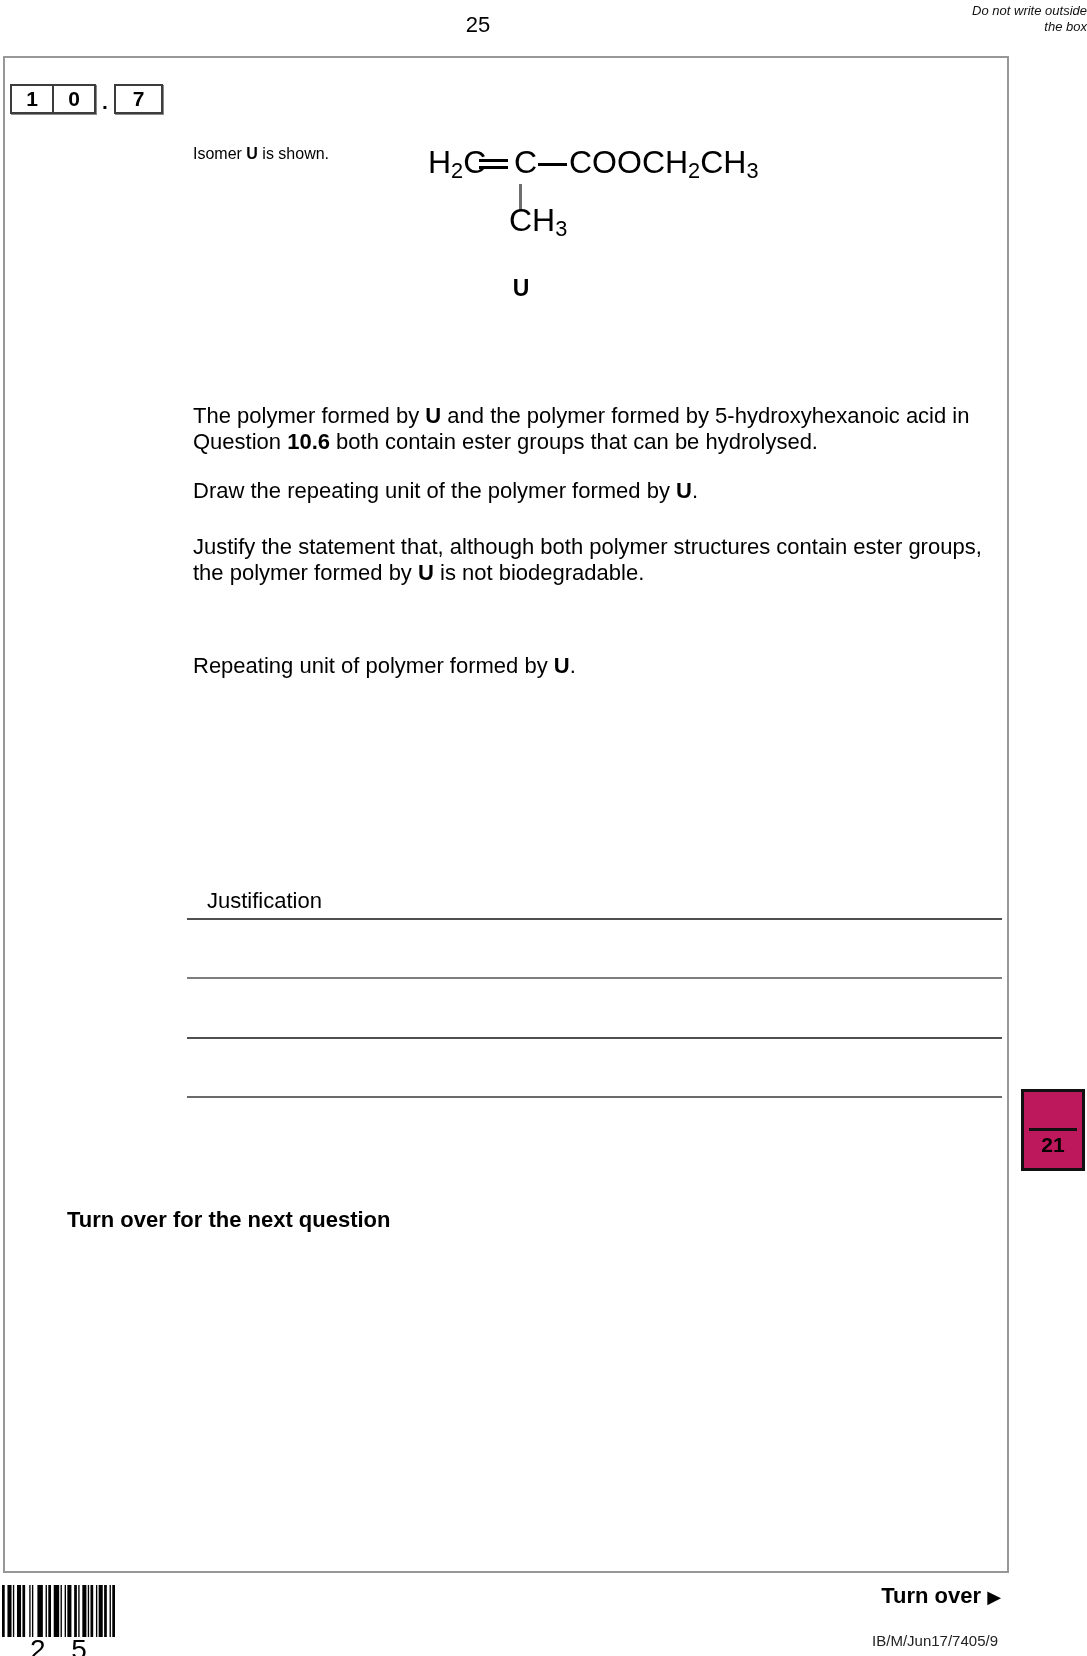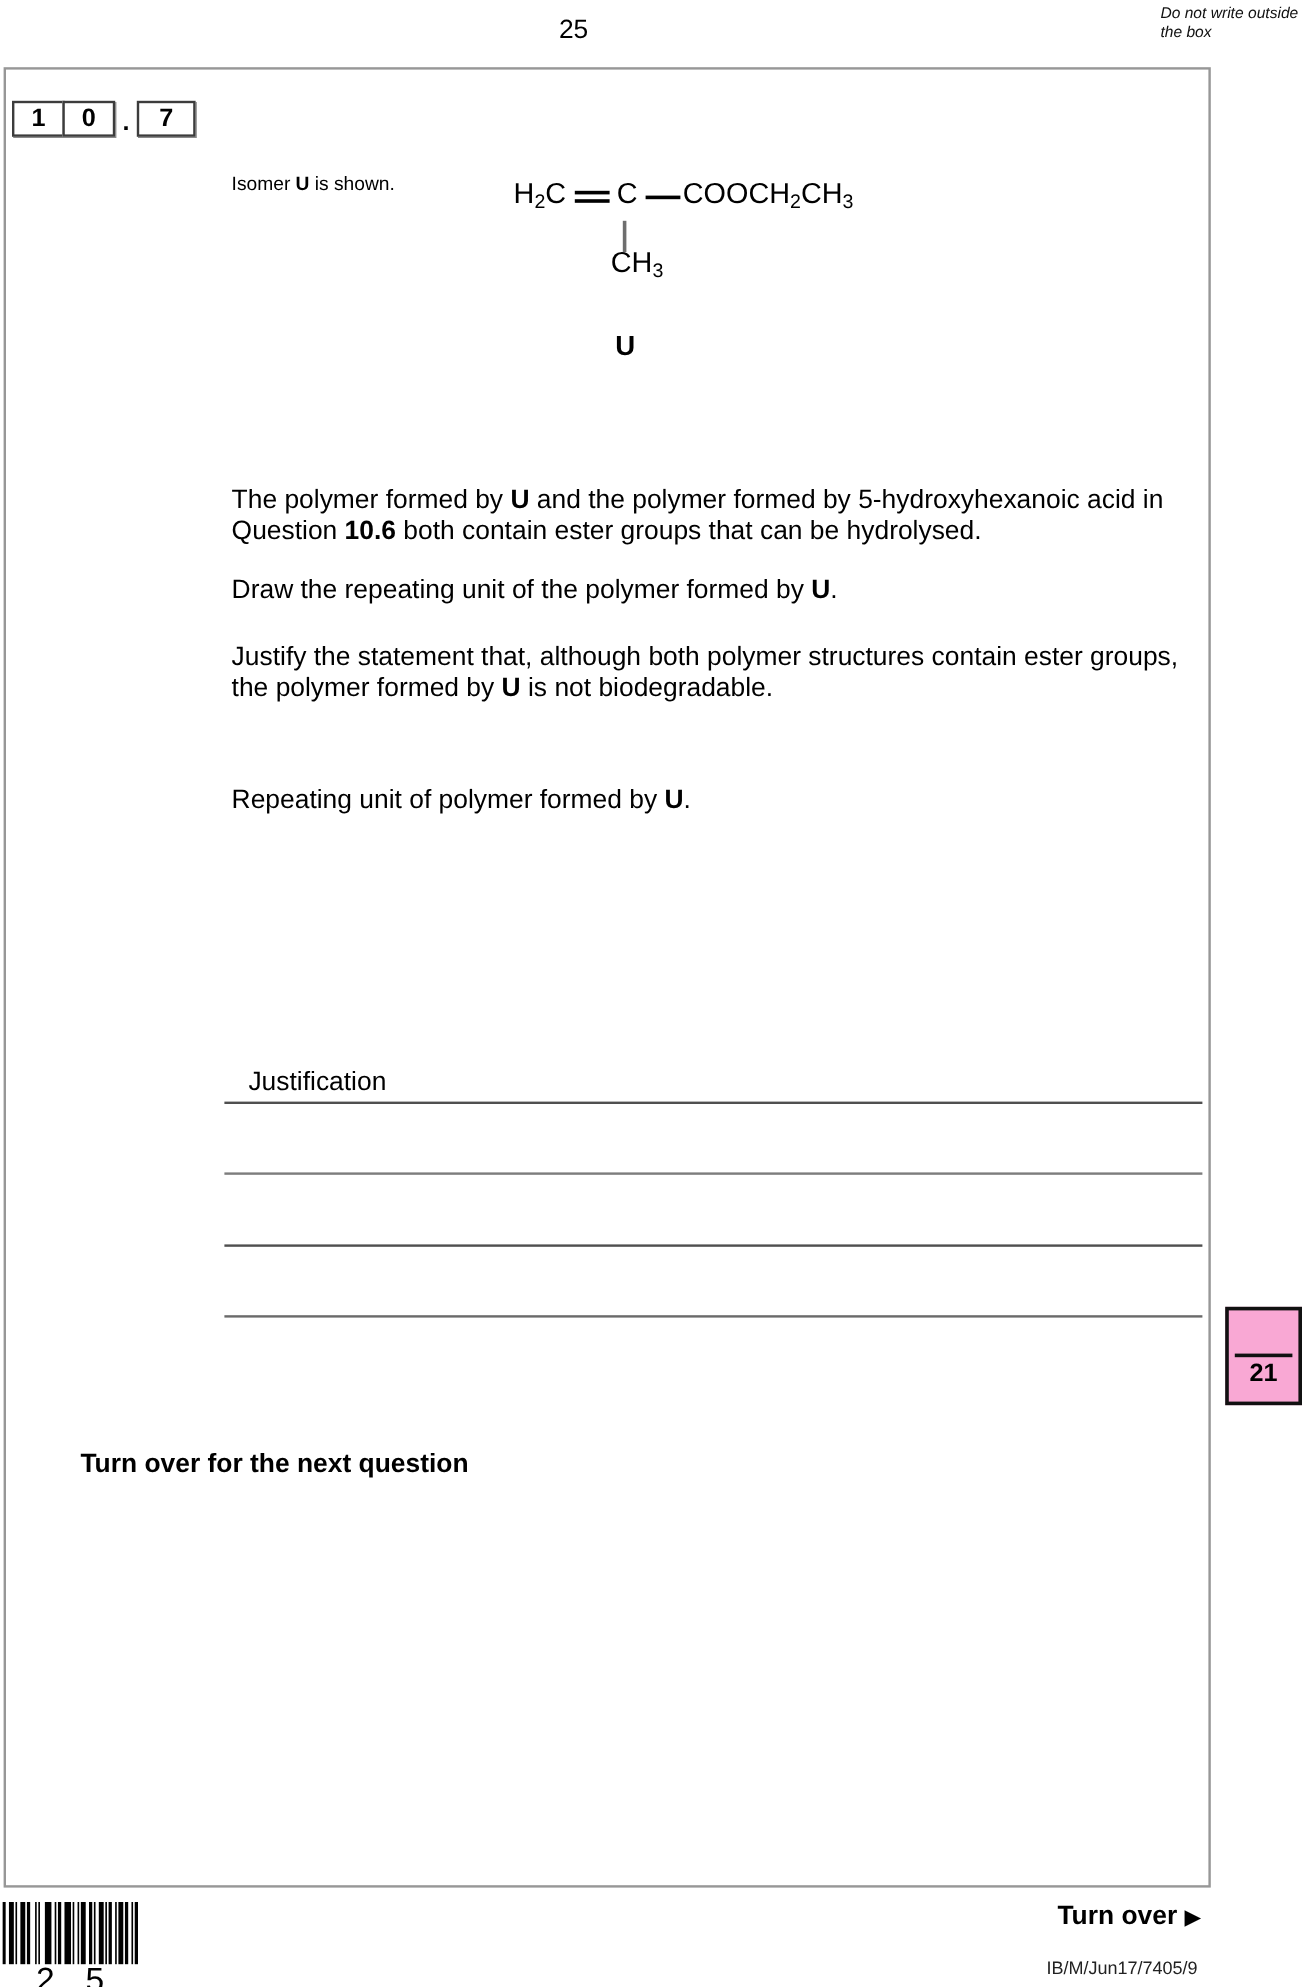--- a/index.html
+++ b/index.html
@@ -8,21 +8,21 @@
     width:1087px;height:1656px;
     background:#fff;
     font-family:"Liberation Sans","DejaVu Sans",sans-serif;
     color:#000;
     overflow:hidden;
   }
   
   .corner-note{
     position:absolute;top:3px;right:0;width:120px;
     font-size:13px;line-height:16px;font-style:italic;
-    text-align:left;color:#111;
+    text-align:right;color:#111;
   }
   
   .page-number{
     position:absolute;top:12px;left:0;width:956px;
     text-align:center;font-size:22px;
   }
   
   .content-box{
     position:absolute;left:3px;top:56px;
     width:1006px;height:1517px;
@@ -40,21 +40,21 @@
   .qcell-1{left:5px;width:44px;}
   .qcell-2{left:47px;width:44px;}
   .qcell-3{left:109px;width:49px;}
   .qdot{
     position:absolute;left:94px;top:26px;width:12px;height:30px;
     text-align:center;line-height:36px;font-weight:bold;font-size:21px;
   }
   
   .intro{position:absolute;left:188px;top:83px;font-size:16px;line-height:26px;}
   
-  .f{position:absolute;font-size:24px;line-height:30px;white-space:nowrap;}
+  .f{position:absolute;font-size:32px;line-height:30px;white-space:nowrap;}
   .f-left{left:423px;top:89px;}
   .f-center{left:509px;top:89px;}
   .f-right{left:564px;top:89px;}
   .f-branch{left:504px;top:147px;}
   .dbond{position:absolute;left:474px;top:101px;width:29px;}
   .dbond i{display:block;height:3px;background:#000;margin-bottom:4px;}
   .sbond{position:absolute;left:533px;top:105px;width:29px;height:3px;background:#000;}
   .vbond{position:absolute;left:514px;top:126px;width:3px;height:26px;background:#6e6e6e;}
   .ulabel{
     position:absolute;left:496px;top:215px;width:40px;
@@ -79,21 +79,21 @@
   .l2{top:919px;border-top-color:#7d7d7d;}
   .l3{top:979px;}
   .l4{top:1038px;border-top-color:#6a6a6a;}
   .next-q{
     position:absolute;left:62px;top:1149px;width:900px;
     font-weight:bold;font-size:22px;
   }
   
   .total-box{
     position:absolute;left:1021px;top:1089px;width:64px;height:82px;
-    border:3px solid #111;box-sizing:border-box;background:#f9a8d4;
+    border:3px solid #111;box-sizing:border-box;background:#be185d;
     display:flex;flex-direction:column;align-items:center;
   }
   .total-line{margin-top:36px;width:48px;height:3px;background:#111;}
   .total-num{margin-top:3px;font-weight:bold;font-size:21px;line-height:22px;}
   
   .barcode{position:absolute;left:2px;top:1585px;}
   .barcode-text{
     position:absolute;left:30px;top:1634px;
     font-size:28px;letter-spacing:9px;white-space:pre;
   }

